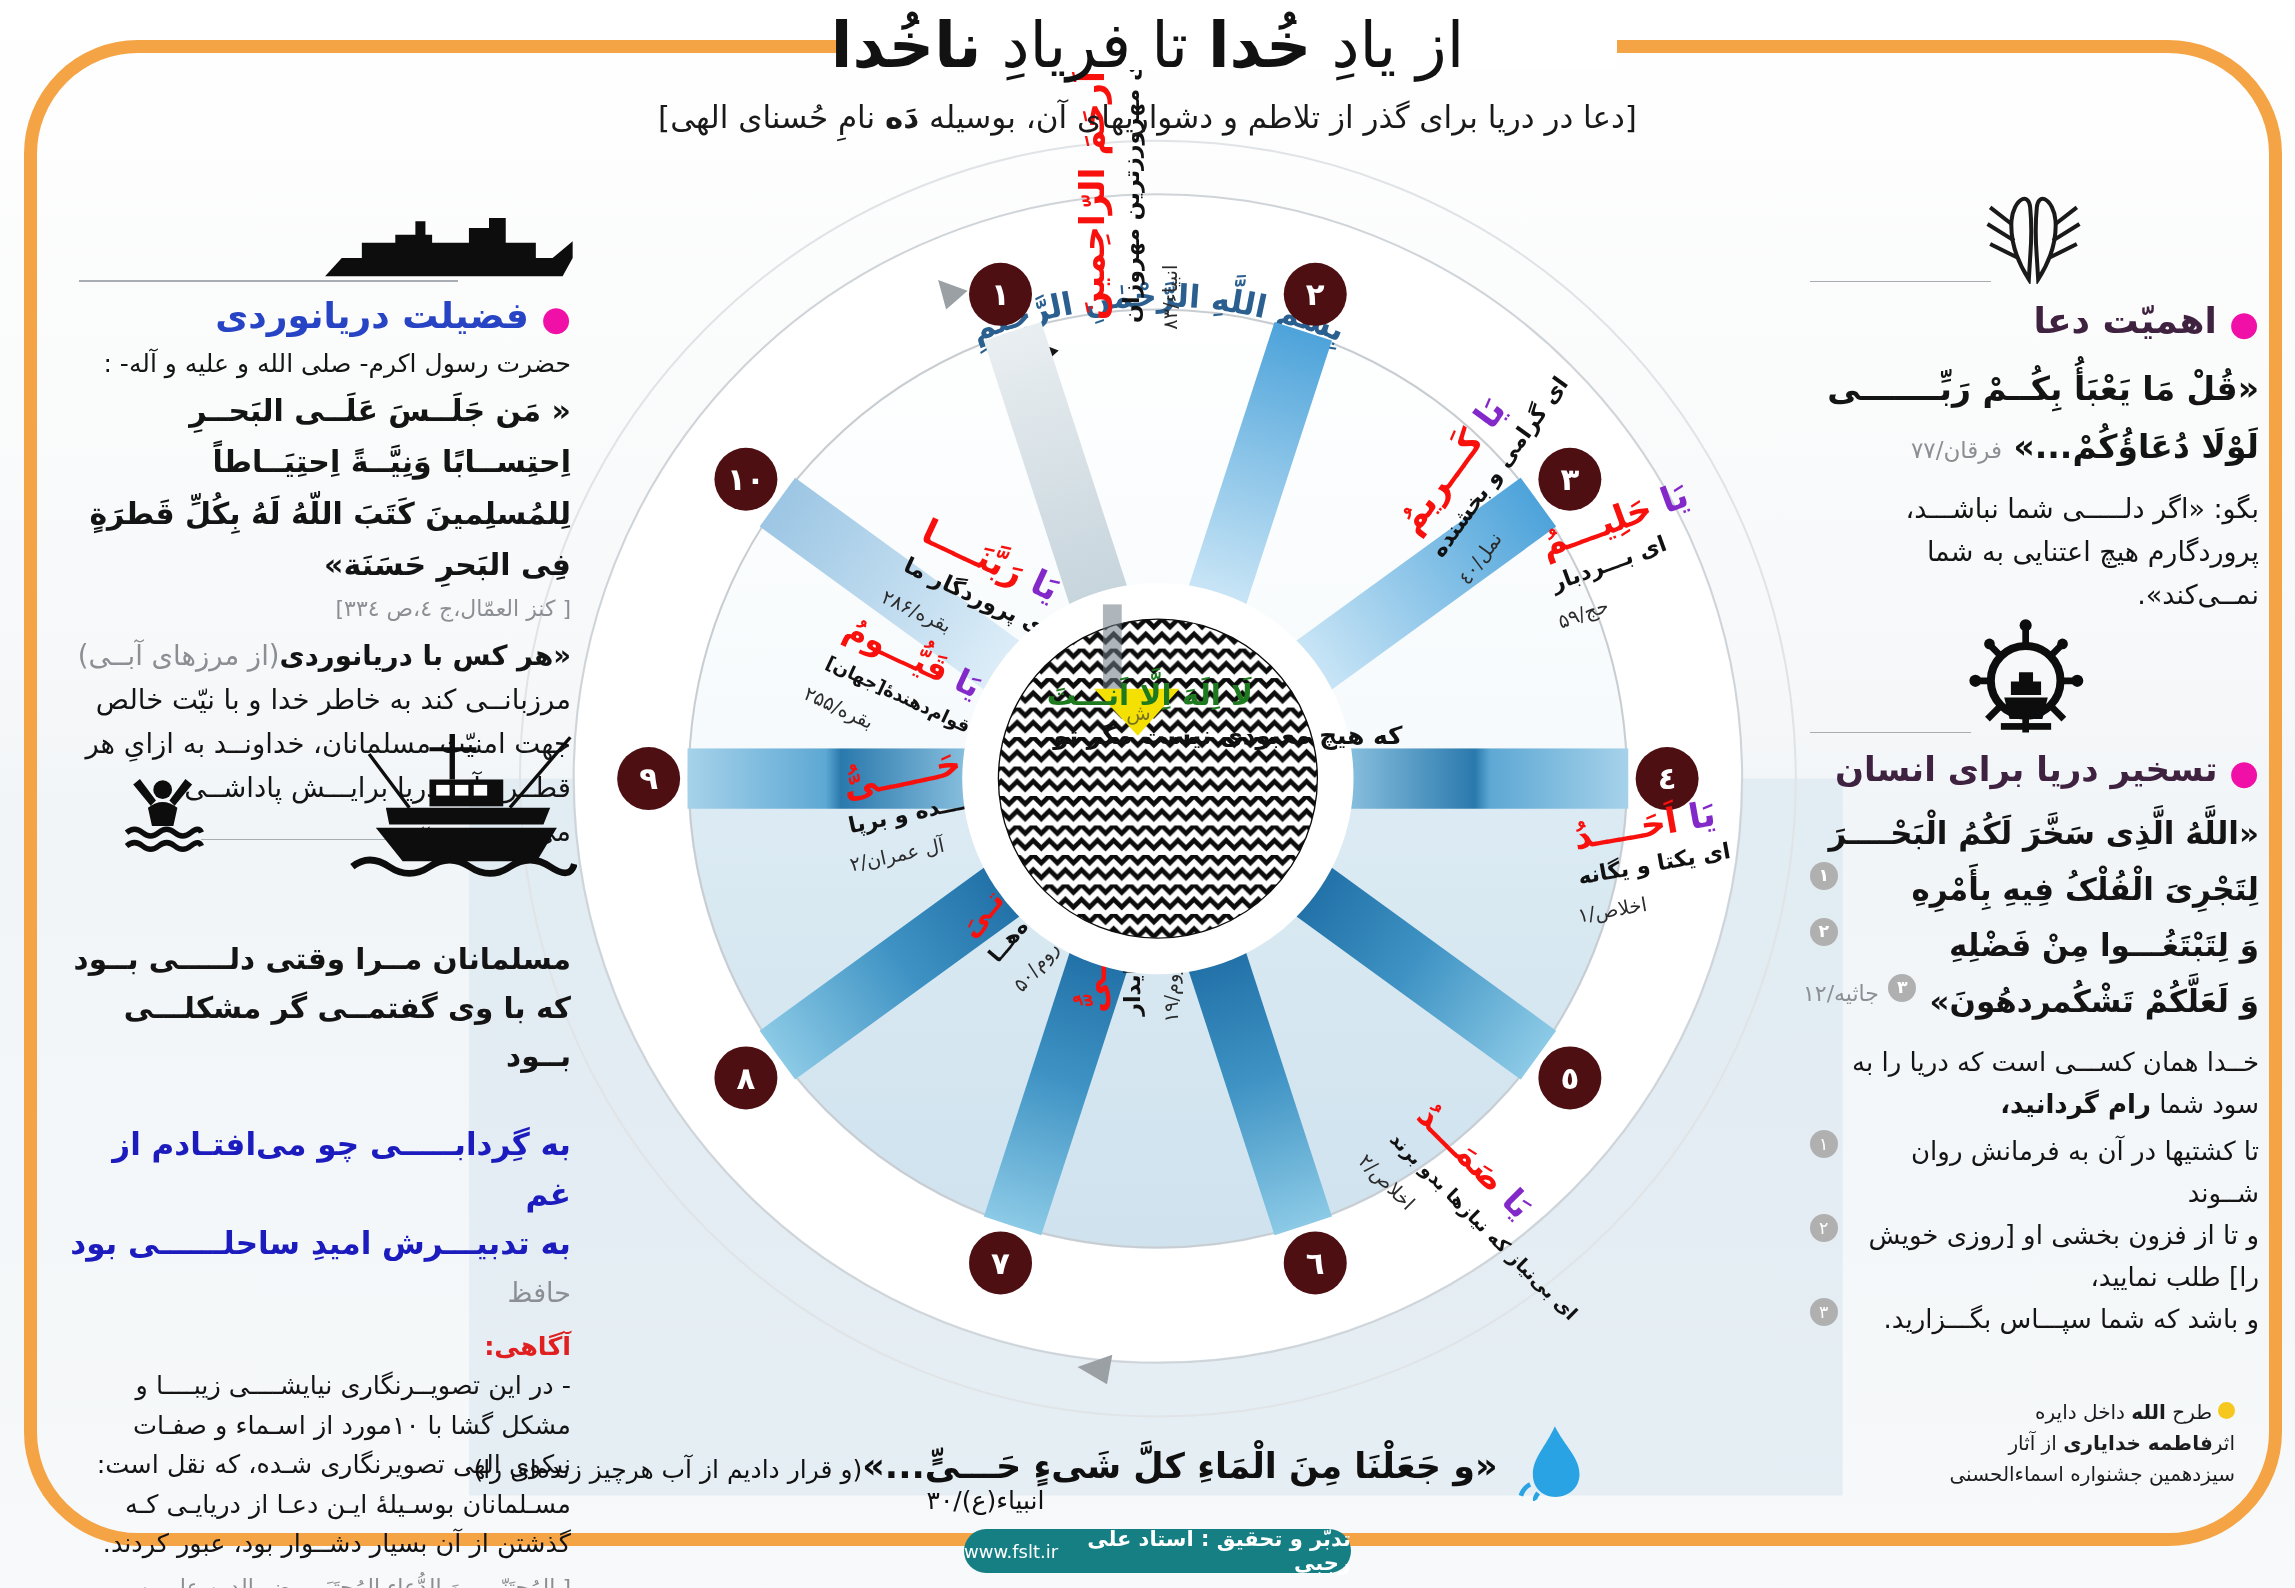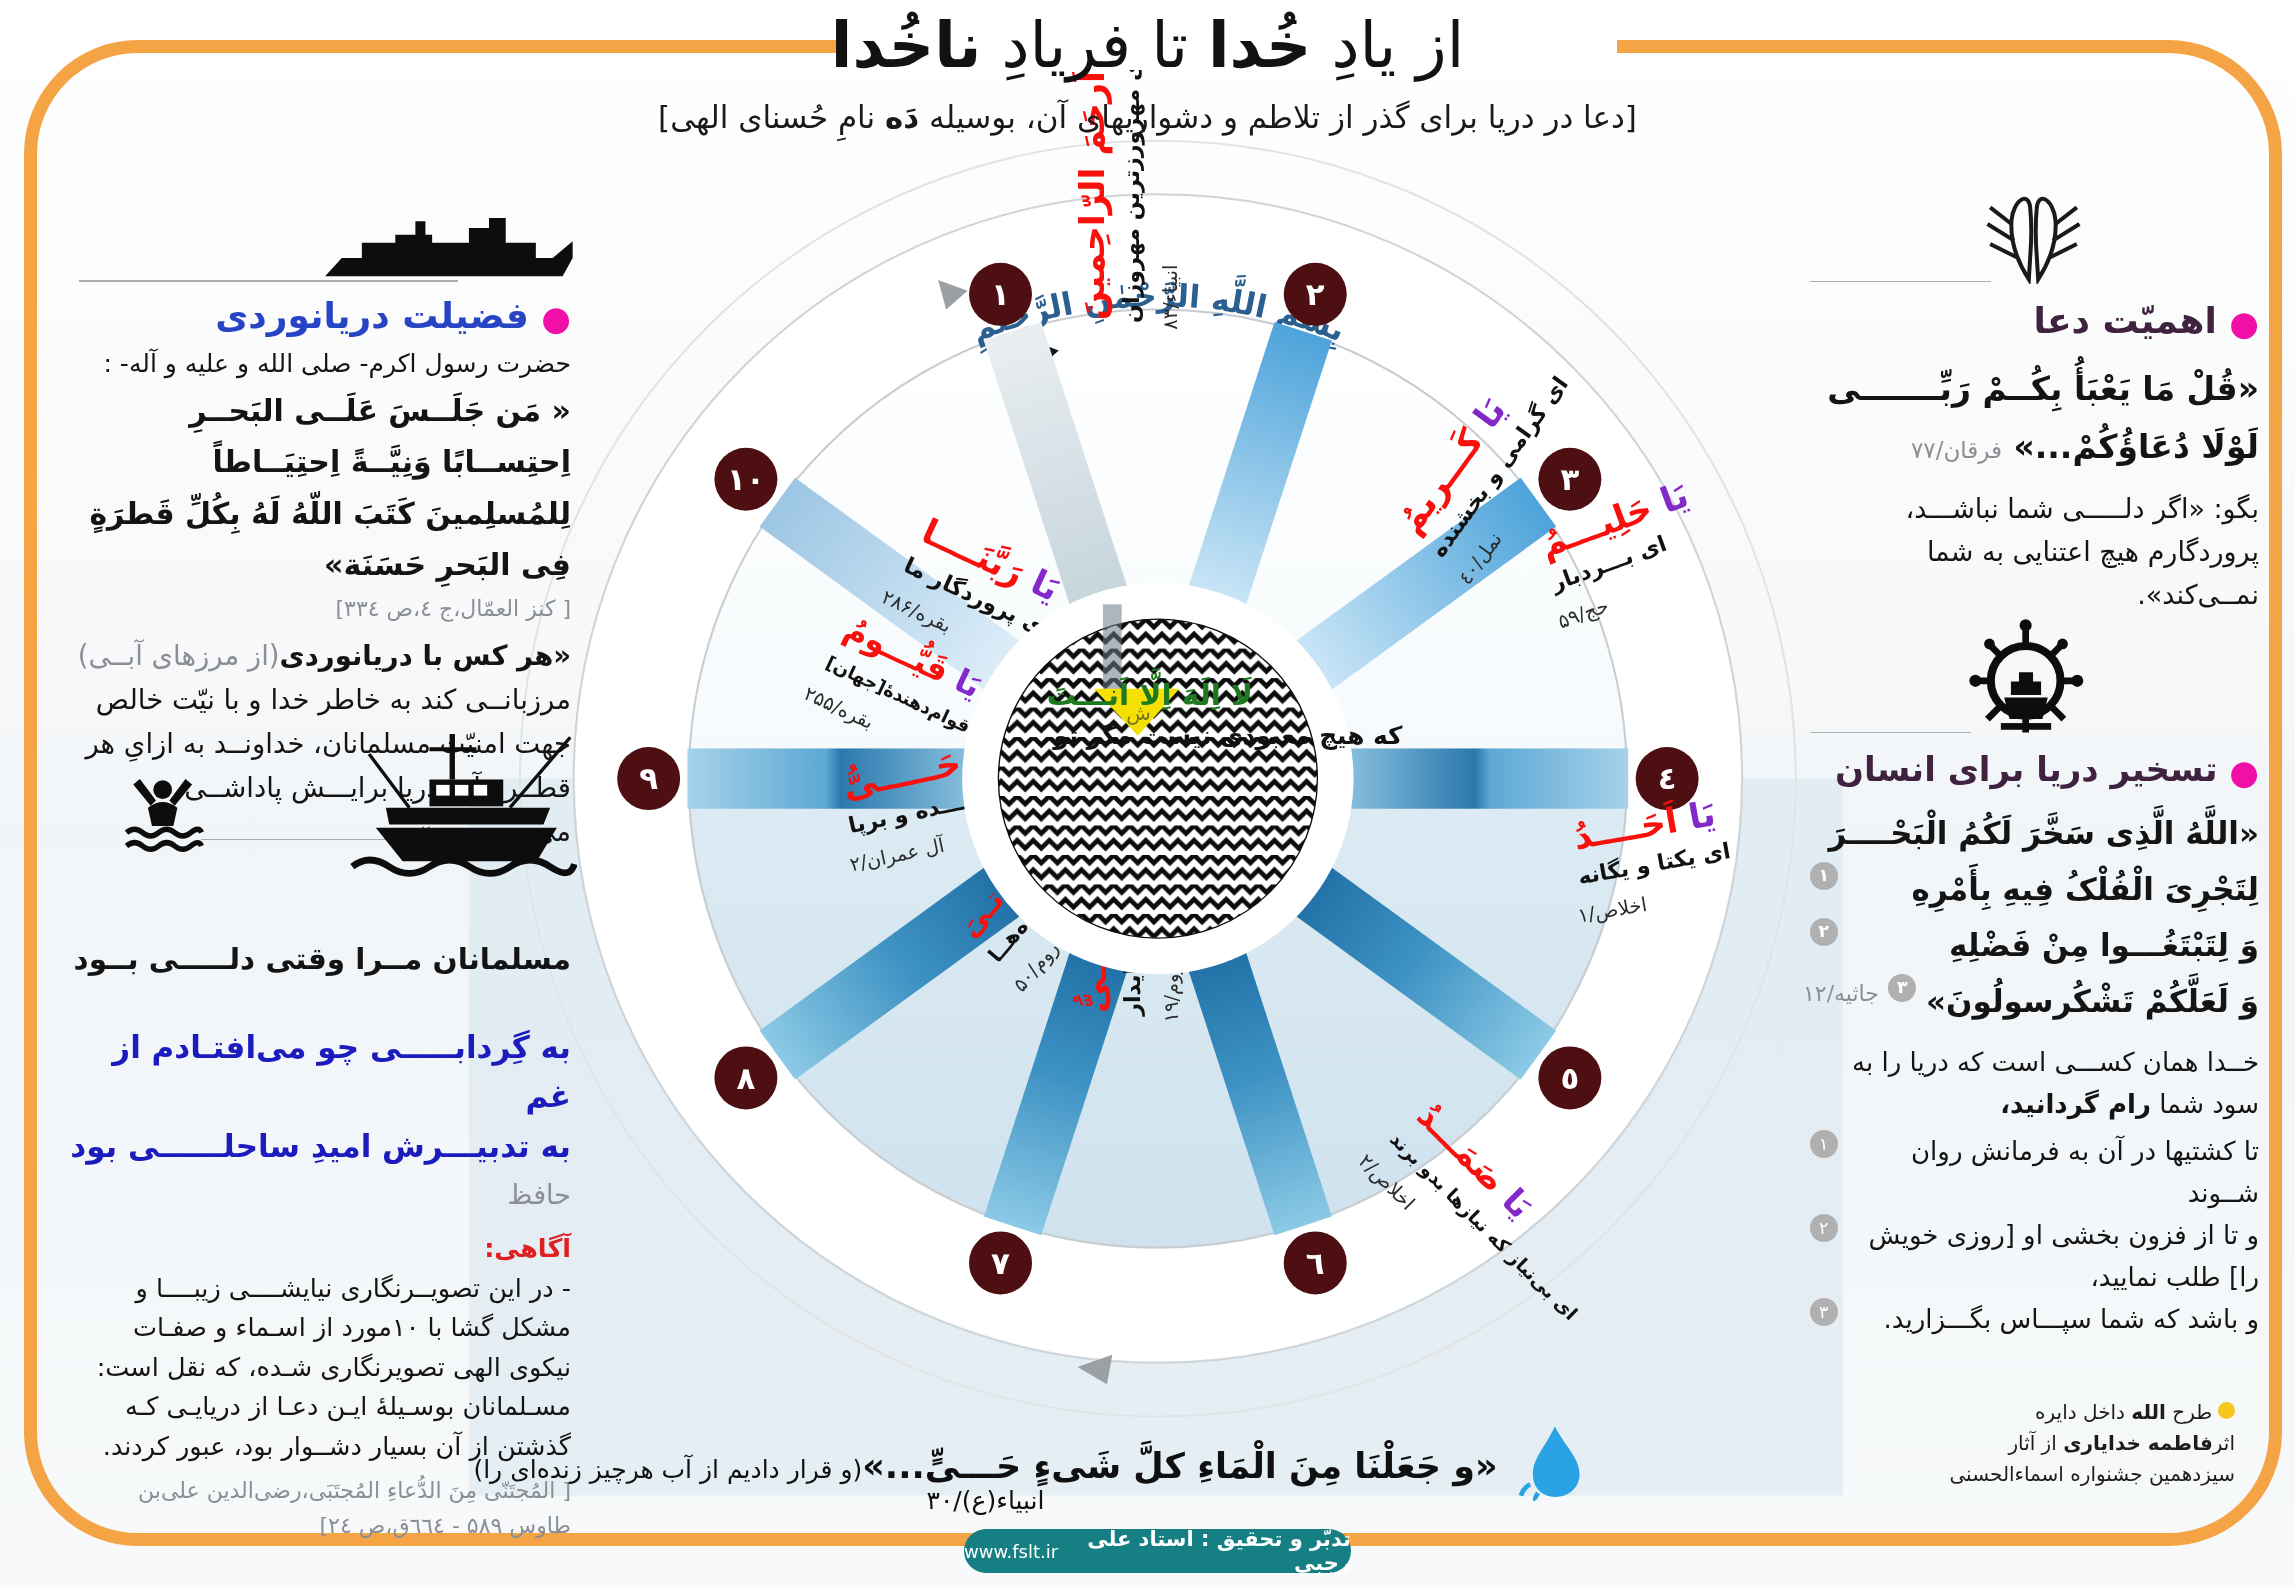--- a/index.html
+++ b/index.html
@@ -277,20 +277,21 @@
       <rect x="158" y="86" width="20" height="16" fill="#ffffff"></rect>
       <rect x="186" y="86" width="20" height="16" fill="#ffffff"></rect>
     <path d="M150 78 L150 10 L158 10 L158 78 Z M120 30 L190 30 L190 36 L120 36 Z" fill="#0d0d0d"></path>
     <path d="M240 120 L330 15 M90 120 L30 40" stroke="#0d0d0d" stroke-width="5" fill="none"></path>
     <path d="M5 208 Q30 188 60 208 T120 208 T180 208 T240 208 T300 208 T336 204" fill="none" stroke="#0d0d0d" stroke-width="10"></path>
   </svg>
 
   <div class="col" style="left:70px;top:935px;width:501px">
     <div style="font-size:29.5px;font-weight:700;line-height:1.65">
       <div>مسلمانان مــرا وقتی دلـــــی بــود</div>
+      <div>که با وی گفتمــی گر مشکلـــی بــود</div>
     </div>
     <div class="blue-poem" style="font-size:31px;line-height:1.6;margin-top:39px">
       <div>به گِردابـــــی چو می‌افتـادم از غم</div>
       <div>به تدبیـــرش امیدِ ساحلــــــی بود</div>
     </div>
     <div class="gray" style="font-size:27px;margin-top:8px">حافظ</div>
     <div class="red" style="font-size:25.5px;font-weight:700;margin-top:23px">آگاهی:</div>
     <div style="font-size:25.5px;line-height:1.55;margin-top:5.4px">- در این تصویــرنگاری نیایشــــی زیبــــا و مشکل گشا با ۱۰مورد از اسـماء و صفـات نیکوی الهی تصویرنگاری شـده، که نقل است: مسـلمانان بوسـیلۀ ایـن دعـا از دریایـی کـه گذشتن از آن بسیار دشــوار بود، عبور کردند.</div>
     <div class="small-src" style="margin-top:6.7px;line-height:1.6">[ المُجتَنّی مِنَ الدُّعاءِ المُجتَبَی،رضی‌الدین علی‌بن طاوس ۵۸۹ - ٦٦٤ق،ص ٢٤]</div>
   </div>
@@ -331,21 +332,21 @@
       <div>«اللَّهُ الَّذِی سَخَّرَ لَکُمُ الْبَحْــــرَ</div>
       <div class="vrow">
           <span style="flex:1">لِتَجْرِیَ الْفُلْکُ فِیهِ بِأَمْرِهِ</span>
           <span class="numc">١</span>
         </div>
       <div class="vrow">
           <span style="flex:1">وَ لِتَبْتَغُـــوا مِنْ فَضْلِهِ</span>
           <span class="numc">٢</span>
         </div>
       <div class="vrow">
-          <span style="flex:1">وَ لَعَلَّکُمْ تَشْکُرسولُونَ»</span>
+          <span style="flex:1">وَ لَعَلَّکُمْ تَشْکُمردهُونَ»</span>
           <span class="numc">٣</span>
           <span class="gray" style="font-size:22px;font-weight:400">جاثیه/۱۲</span>
         </div>
     </div>
     <div style="font-size:26px;line-height:1.62;margin-top:12px">
       <div><span>خــدا همان کســـی است که دریا را به سود شما </span><b>رام گردانید،</b></div>
       <div class="vrow" style="margin-top:4px">
           <span style="flex:1">تا کشتیها در آن به فرمانش روان شــوند</span>
           <span class="numc">١</span>
         </div>

